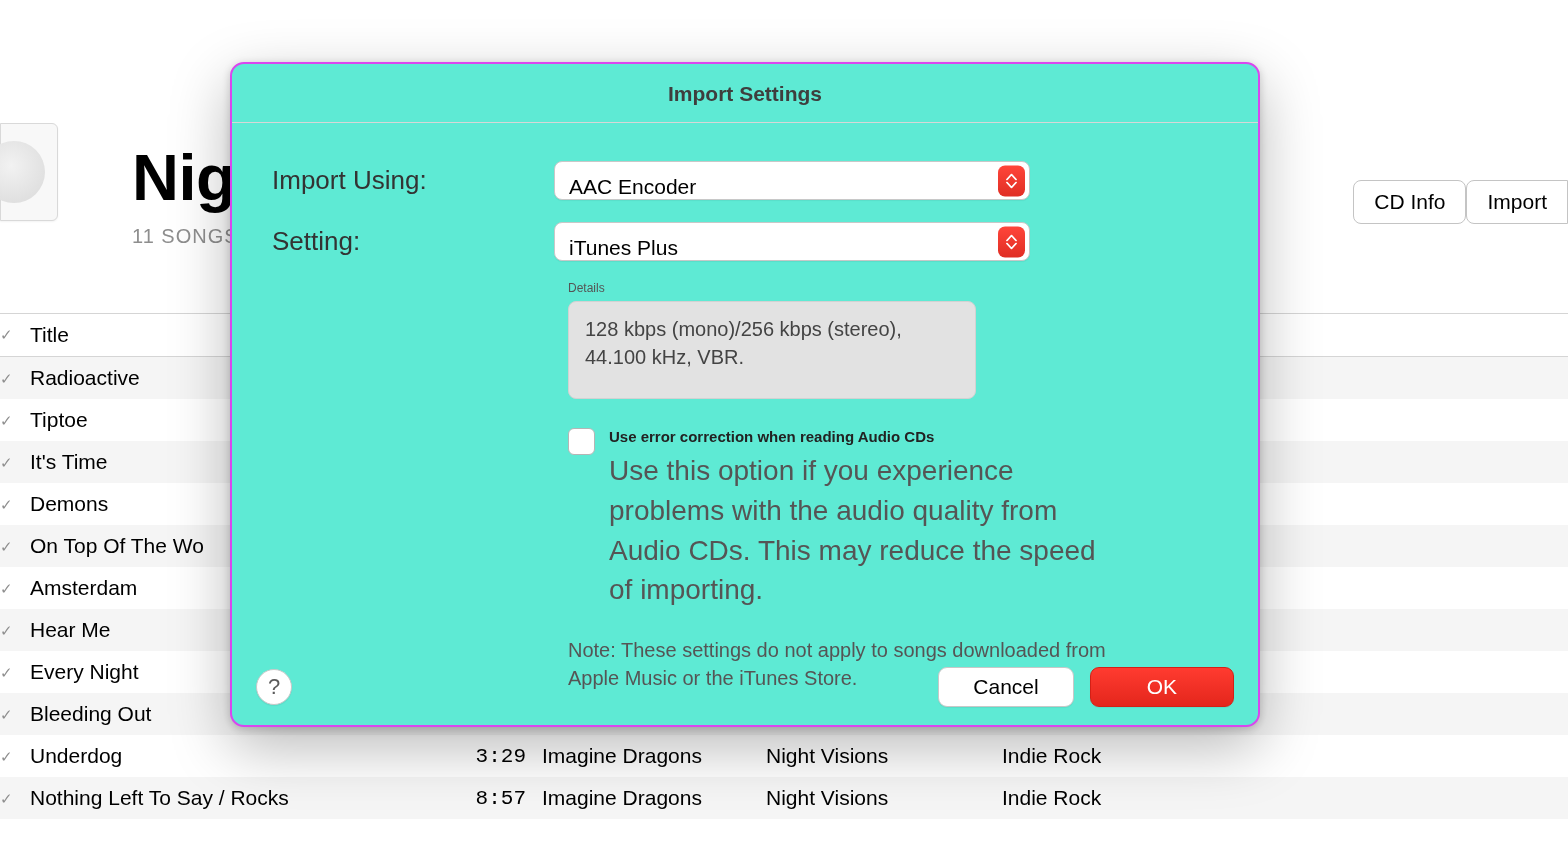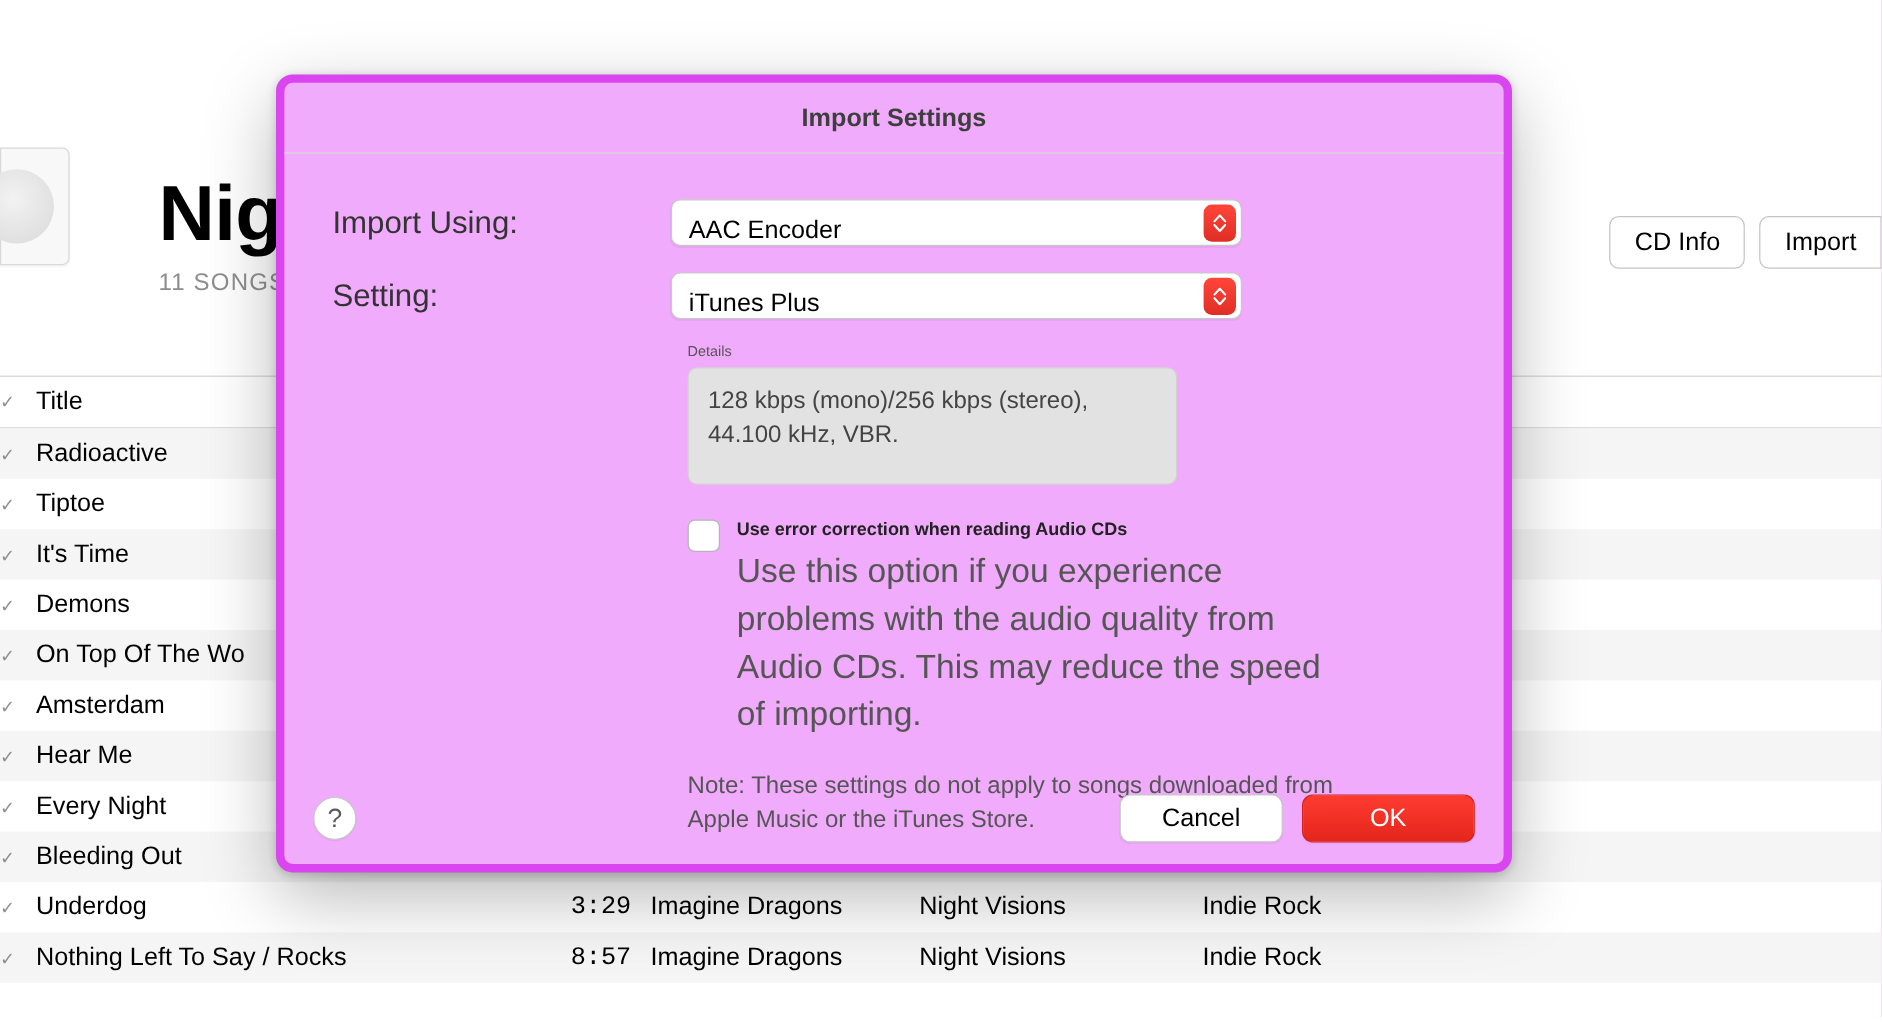--- a/index.html
+++ b/index.html
@@ -44,21 +44,21 @@
   left: 132px; top: 225px;
   font-size: 20px;
   color: #8e8e8e;
   letter-spacing: 1px;
 }
 .top-buttons {
   position: absolute;
   right: 0;
   top: 180px;
   display: flex;
-  gap: 12px;
+  gap: 0;
 }
 .top-btn {
   padding: 9px 20px;
   border: 1px solid #c4c4c4;
   border-radius: 8px;
   background: #ffffff;
   font-size: 21px;
   color: #000;
 }
 .top-btn:last-child { border-top-right-radius: 0; border-bottom-right-radius: 0; }
@@ -91,22 +91,22 @@
 .album-cell { width: 236px; }
 .genre-cell { width: 200px; }
 
 
 .dialog {
   position: absolute;
   left: 230px;
   top: 62px;
   width: 1030px;
   height: 665px;
-  background: #f0abfc;
-  border: 7px solid #d946ef;
+  background: #5eead4;
+  border: 2px solid #d946ef;
   border-radius: 14px;
   box-shadow: 0 20px 60px rgba(0,0,0,.28), 0 2px 8px rgba(0,0,0,.18);
 }
 .dialog-title {
   text-align: center;
   font-size: 21px;
   font-weight: 600;
   padding: 18px 0 16px;
   border-bottom: 1px solid #d7d7d7;
   color: #3e3e3e;

